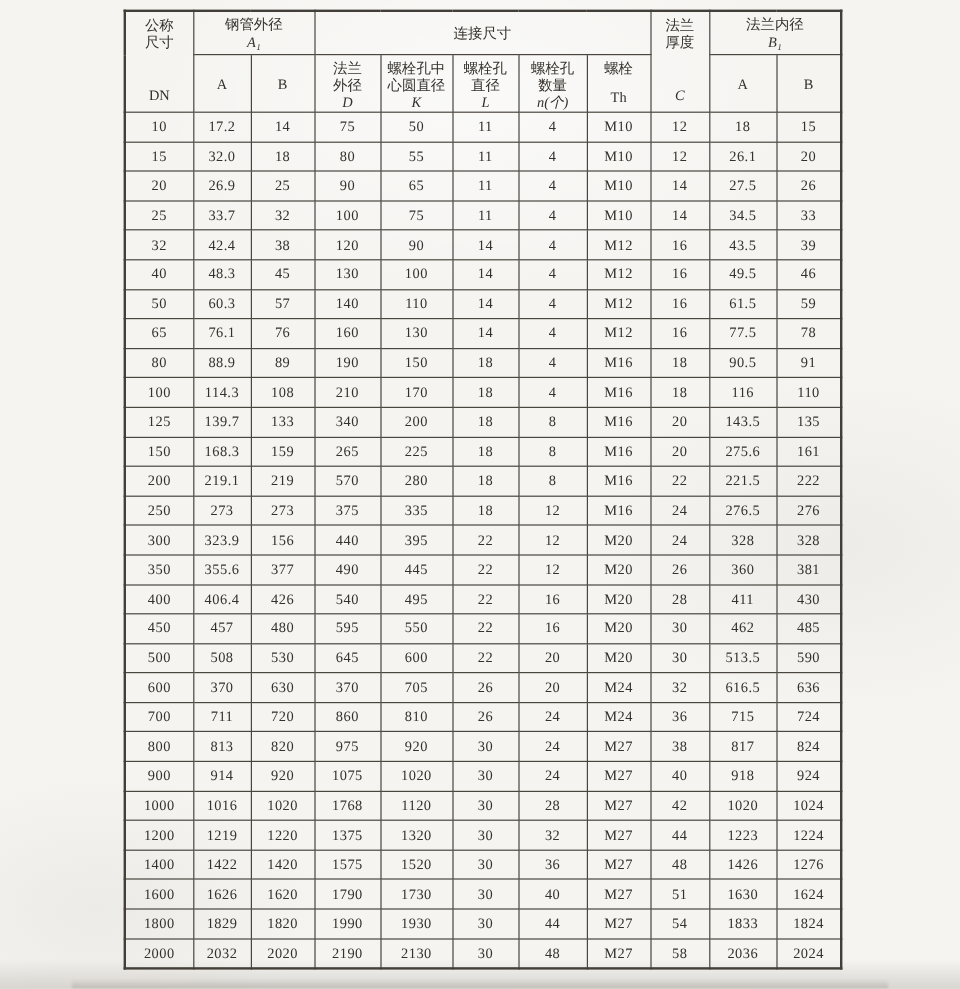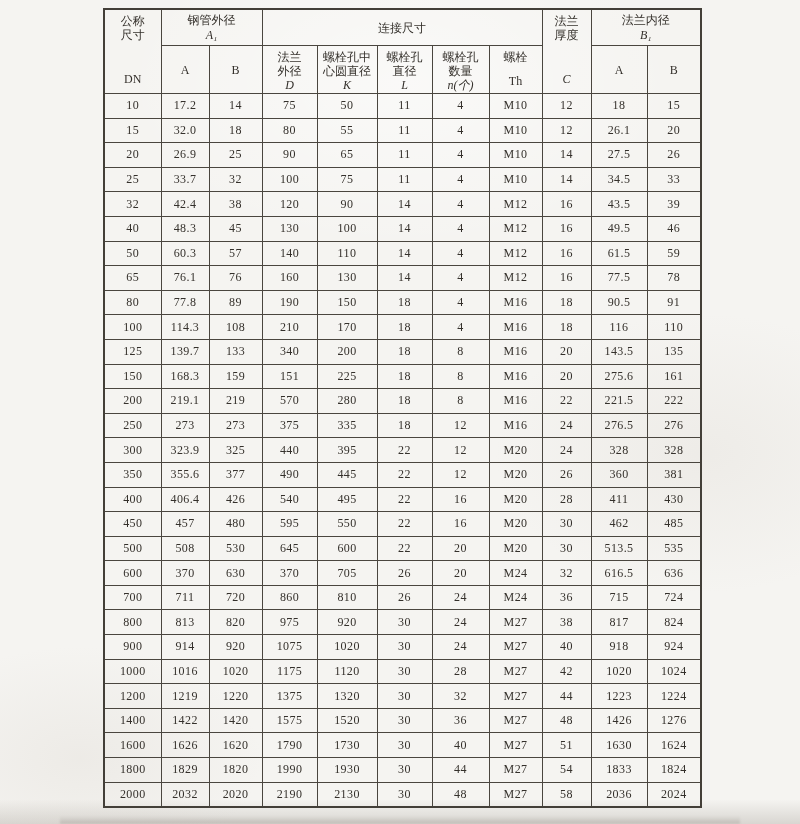--- a/index.html
+++ b/index.html
@@ -238,21 +238,21 @@
         <td>130</td>
         <td>14</td>
         <td>4</td>
         <td>M12</td>
         <td>16</td>
         <td>77.5</td>
         <td>78</td>
       </tr>
       <tr>
         <td>80</td>
-        <td>77.8</td>
+        <td>88.9</td>
         <td>89</td>
         <td>190</td>
         <td>150</td>
         <td>18</td>
         <td>4</td>
         <td>M16</td>
         <td>18</td>
         <td>90.5</td>
         <td>91</td>
       </tr>
@@ -279,21 +279,21 @@
         <td>8</td>
         <td>M16</td>
         <td>20</td>
         <td>143.5</td>
         <td>135</td>
       </tr>
       <tr>
         <td>150</td>
         <td>168.3</td>
         <td>159</td>
-        <td>151</td>
+        <td>265</td>
         <td>225</td>
         <td>18</td>
         <td>8</td>
         <td>M16</td>
         <td>20</td>
         <td>275.6</td>
         <td>161</td>
       </tr>
       <tr>
         <td>200</td>
@@ -317,21 +317,21 @@
         <td>18</td>
         <td>12</td>
         <td>M16</td>
         <td>24</td>
         <td>276.5</td>
         <td>276</td>
       </tr>
       <tr>
         <td>300</td>
         <td>323.9</td>
-        <td>325</td>
+        <td>156</td>
         <td>440</td>
         <td>395</td>
         <td>22</td>
         <td>12</td>
         <td>M20</td>
         <td>24</td>
         <td>328</td>
         <td>328</td>
       </tr>
       <tr>
@@ -377,21 +377,21 @@
         <td>500</td>
         <td>508</td>
         <td>530</td>
         <td>645</td>
         <td>600</td>
         <td>22</td>
         <td>20</td>
         <td>M20</td>
         <td>30</td>
         <td>513.5</td>
-        <td>535</td>
+        <td>590</td>
       </tr>
       <tr>
         <td>600</td>
         <td>370</td>
         <td>630</td>
         <td>370</td>
         <td>705</td>
         <td>26</td>
         <td>20</td>
         <td>M24</td>
@@ -435,21 +435,21 @@
         <td>24</td>
         <td>M27</td>
         <td>40</td>
         <td>918</td>
         <td>924</td>
       </tr>
       <tr>
         <td>1000</td>
         <td>1016</td>
         <td>1020</td>
-        <td>1175</td>
+        <td>1768</td>
         <td>1120</td>
         <td>30</td>
         <td>28</td>
         <td>M27</td>
         <td>42</td>
         <td>1020</td>
         <td>1024</td>
       </tr>
       <tr>
         <td>1200</td>

